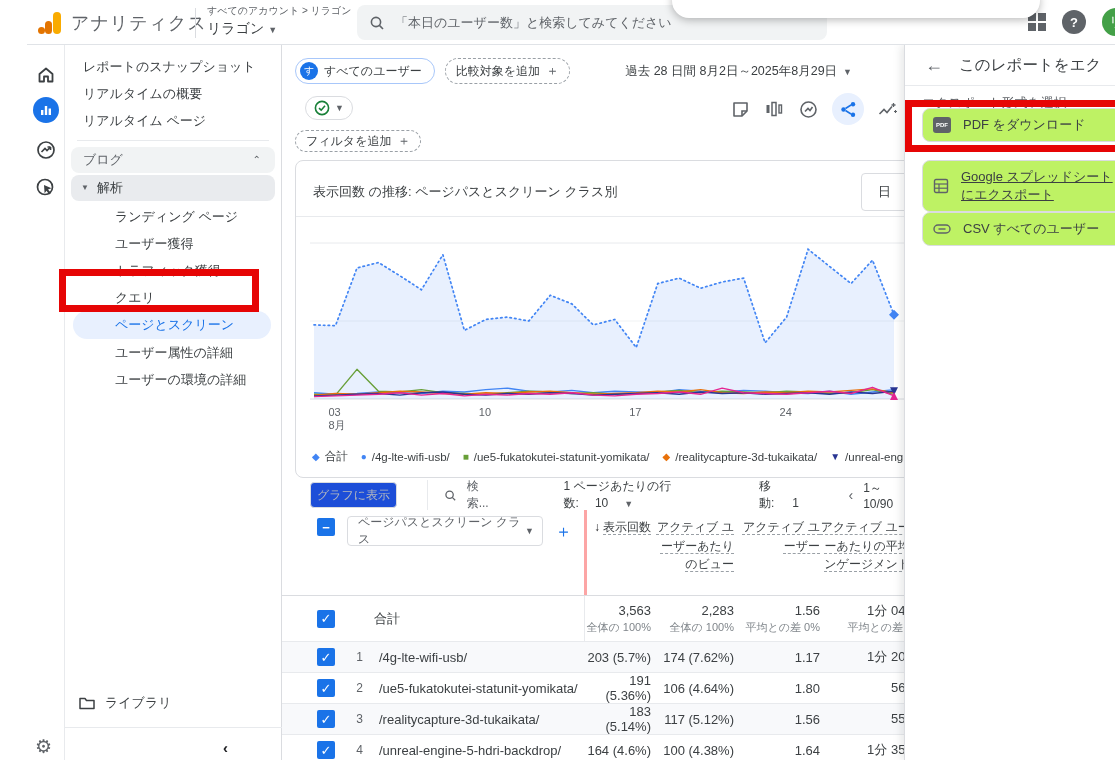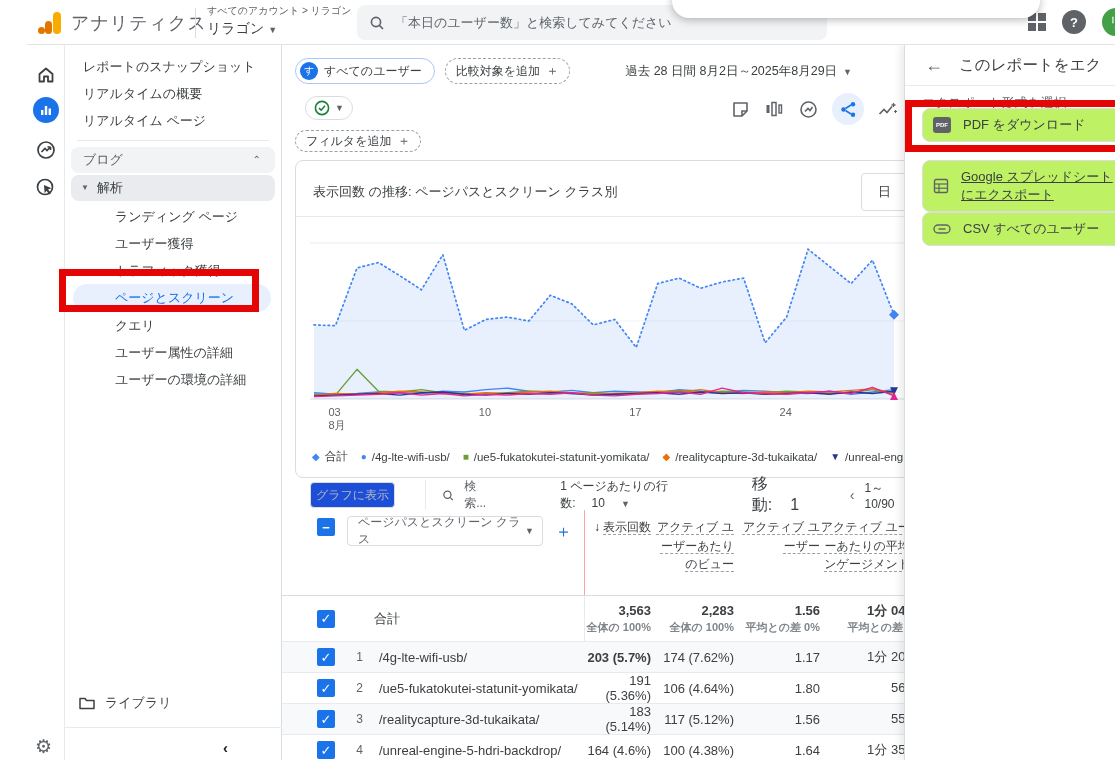--- a/index.html
+++ b/index.html
@@ -91,51 +91,51 @@
 
   
   #tbl-controls { position:absolute; left:13px; top:435px; width:609px; height:30px; display:flex; align-items:center; }
   .show-chart-btn { width:99px; height:26px; border:1px solid #dadce0; border-radius:4px; background:#1d4ed8;
     font-size:12px; color:#b4b8bd; display:flex; align-items:center; justify-content:center; margin-left:15px; }
   .ctl-div { width:1px; height:30px; background:#e8eaed; margin-left:30px; }
   .tc-search { display:flex; align-items:center; gap:10px; margin-left:16px; font-size:12px; color:#5f6368; }
   .rows-group { margin-left:68px; font-size:12px; color:#3c4043; }
   .rows-val { margin-left:16px; }
   .sel-caret { font-size:9px; color:#5f6368; margin-left:16px; }
-  .goto-group { margin-left:40px; font-size:16px; color:#3c4043; }
+  .goto-group { margin-left:40px; font-size:12px; color:#3c4043; }
   .goto-val { margin-left:18px; }
   .pag-group { margin-left:44px; font-size:12px; color:#3c4043; display:flex; align-items:center; gap:10px; }
   .pag-chev { color:#5f6368; font-size:14px; }
 
   
   #tbl { position:absolute; left:0; top:465px; width:640px; }
   .tgrid { display:grid; grid-template-columns:65px 237px 67px 83px 86px 102px; }
   .thead { height:86px; border-bottom:1px solid #dadce0; }
   .cb { width:18px; height:18px; border-radius:2px; background:#1a73e8; color:#fff; font-size:13px; font-weight:bold;
     display:flex; align-items:center; justify-content:center; }
   .hd-c1 { padding:8px 0 0 35px; }
   .hd-c2 { padding-top:6px; display:flex; align-items:flex-start; gap:12px; }
   .dim-select { width:196px; height:30px; border:1px solid #dadce0; border-radius:4px; font-size:12px; color:#5f6368;
     display:flex; align-items:center; justify-content:space-between; padding:0 8px 0 10px; background:#fff; }
   .dim-select .caret { font-size:9px; }
   .add-metric { color:#1a73e8; font-size:17px; margin-top:4px; }
   .mh { padding:8px 0 0 0; text-align:right; font-size:12px; color:#3c4043; line-height:1.55; }
   .mh .u { text-decoration:underline dashed #9aa0a6 1px; text-underline-offset:3px; }
-  .mh.first { border-left:1px solid #fca5a5; }
+  .mh.first { border-left:3px solid #fca5a5; }
   .sort-ar { color:#202124; margin-right:3px; text-decoration:none; display:inline-block; }
   .trow { height:31px; border-bottom:1px solid #e8eaed; align-items:center; }
   .trow.tot { height:46px; }
   .trow.zebra { background:#f8f9fb; }
   .rc1 { padding-left:35px; display:flex; align-items:center; }
   .rc2 { display:flex; align-items:center; }
   .row-idx { width:16px; text-align:right; font-size:12px; color:#5f6368; }
   .row-page { margin-left:16px; font-size:13px; color:#3c4043; white-space:nowrap; }
   .tot-label { margin-left:27px; font-size:13px; color:#3c4043; }
   .mv { text-align:right; font-size:13px; color:#3c4043; }
-  .mv.first { border-left:1px solid #e8eaed; align-self:stretch; display:flex; flex-direction:column; justify-content:center;font-weight:bold; }
+  .mv.first { border-left:1px solid #e8eaed; align-self:stretch; display:flex; flex-direction:column; justify-content:center; }
   .mv .sub { font-size:11px; color:#80868b; margin-top:2px; }
   .tot .mv { line-height:1.2; }
 
   
   #panel { position:absolute; left:877px; top:45px; width:238px; height:715px; background:#fff;
     border-left:1px solid #dadce0; box-shadow:-3px 0 8px rgba(60,64,67,.12); z-index:4; }
   .panel-hdr { position:absolute; left:0; top:0; width:238px; height:40px; display:flex; align-items:center; }
   .back-ar { margin-left:20px; font-size:18px; color:#5f6368; }
   .panel-title { margin-left:16px; font-size:15.5px; color:#3c4043; white-space:nowrap; overflow:hidden; width:140px; }
   .close-x { position:absolute; right:14px; top:10px; font-size:16px; color:#5f6368; }
@@ -235,22 +235,22 @@
       <span>ブログ</span>
       <span class="chev">⌃</span>
     </div>
     <div class="nav-topic">
       <span class="tri">▼</span>
       <span>解析</span>
     </div>
     <div class="nav-sub">ランディング ページ</div>
     <div class="nav-sub">ユーザー獲得</div>
     <div class="nav-sub">トラフィック獲得</div>
+    <div class="nav-sub">クエリ</div>
     <div class="nav-sub sel">ページとスクリーン</div>
-    <div class="nav-sub">クエリ</div>
     <div class="nav-sub">ユーザー属性の詳細</div>
     <div class="nav-sub">ユーザーの環境の詳細</div>
     <div class="lib-row">
       <svg width="16" height="14" viewBox="0 0 16 14">
           <path d="M1 2.5 h5 l1.5 2 H15 v8 H1 Z" fill="none" stroke="#3c4043" stroke-width="1.5" stroke-linejoin="round"></path>
         </svg>
       <span>ライブラリ</span>
     </div>
     <div class="nav-bottom-div"></div>
     <div class="collapse-chev">‹</div>

